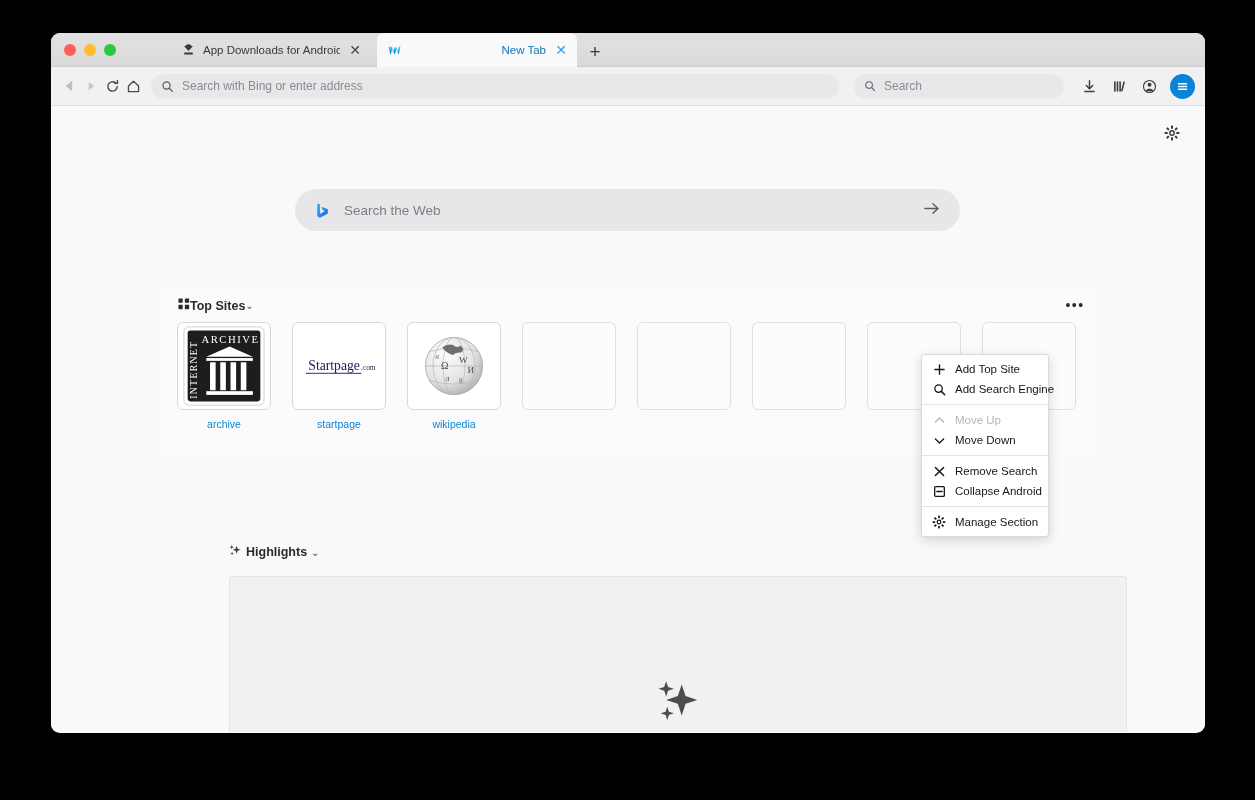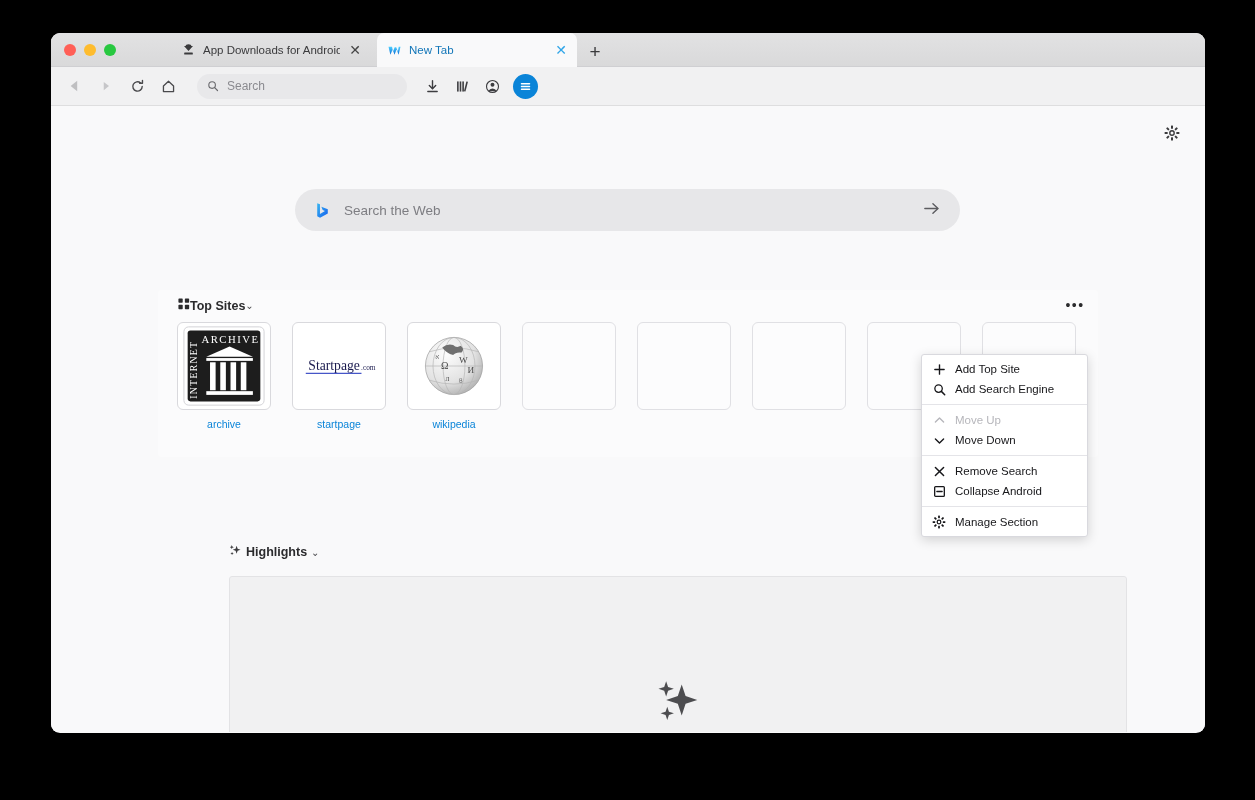--- a/index.html
+++ b/index.html
@@ -51,21 +51,21 @@
     left: 326px; width: 200px;
     background: #f9f9fa;
     border-radius: 7px 7px 0 0;
     color: #0b84c9;
   }
   .tab-favicon { width: 15px; height: 15px; flex: 0 0 15px; display: block; }
   .tab-title {
     flex: 1 1 auto; overflow: hidden; text-overflow: clip;
     font-size: 11.5px; line-height: 34px;
   }
-  .tab.active .tab-title { color: #1175b8; }
+  .tab.active .tab-title { color: #1175b8; text-align: right; }
   .tab-close {
     width: 16px; height: 16px; flex: 0 0 16px;
     display: flex; align-items: center; justify-content: center;
     font-size: 14px; line-height: 1; color: #444;
   }
   .tab.active .tab-close { color: #2fa5e8; }
   .newtab-btn {
     position: absolute; left: 534px; top: 8px;
     width: 20px; height: 20px;
     display: flex; align-items: center; justify-content: center;
@@ -207,21 +207,21 @@
   }
   .hl-empty {
     position: absolute; left: 0; right: 0; top: 100px;
     display: flex; flex-direction: column; align-items: center;
   }
 
   
   .ctxmenu {
     position: absolute;
     left: 870px; top: 248px;
-    width: 167px;
+    width: 128px;
     background: #ffffff;
     border: 1px solid #d9d9de;
     border-radius: 3px;
     box-shadow: 0 3px 12px rgba(0,0,0,0.16);
     padding: 4px 0;
     z-index: 50;
   }
   .ctxitem {
     display: flex; align-items: center; gap: 9px;
     height: 20px;
@@ -294,20 +294,27 @@
         <path d="M13 8 A5 5 0 1 1 11.3 4.2" stroke-linecap="round"></path>
         <path d="M13.3 1.6 L13.3 4.6 L10.3 4.6" stroke-linecap="round" stroke-linejoin="round"></path>
       </svg>
     </div>
     <div class="navbtn">
       <svg viewBox="0 0 16 16" width="15" height="15" fill="none" stroke="#4a4a4d" stroke-width="1.4">
         <path d="M2.6 7.4 L8 2.4 L13.4 7.4 L13.4 13.4 L2.6 13.4 Z" stroke-linejoin="round"></path>
       </svg>
     </div>
 
+    <div class="urlbar">
+      <svg viewBox="0 0 16 16" width="13" height="13">
+        <circle cx="6.8" cy="6.8" r="4.4" fill="none" stroke="#5a5a5e" stroke-width="1.5"></circle>
+        <line x1="10.2" y1="10.2" x2="14" y2="14" stroke="#5a5a5e" stroke-width="1.6" stroke-linecap="round"></line>
+      </svg>
+      <span class="ph">Search with Bing or enter address</span>
+    </div>
 
     <div class="searchbar">
       <svg viewBox="0 0 16 16" width="12" height="12">
         <circle cx="6.8" cy="6.8" r="4.4" fill="none" stroke="#6a6a6e" stroke-width="1.5"></circle>
         <line x1="10.2" y1="10.2" x2="14" y2="14" stroke="#6a6a6e" stroke-width="1.6" stroke-linecap="round"></line>
       </svg>
       <span class="ph">Search</span>
     </div>
 
     <div class="navright">

